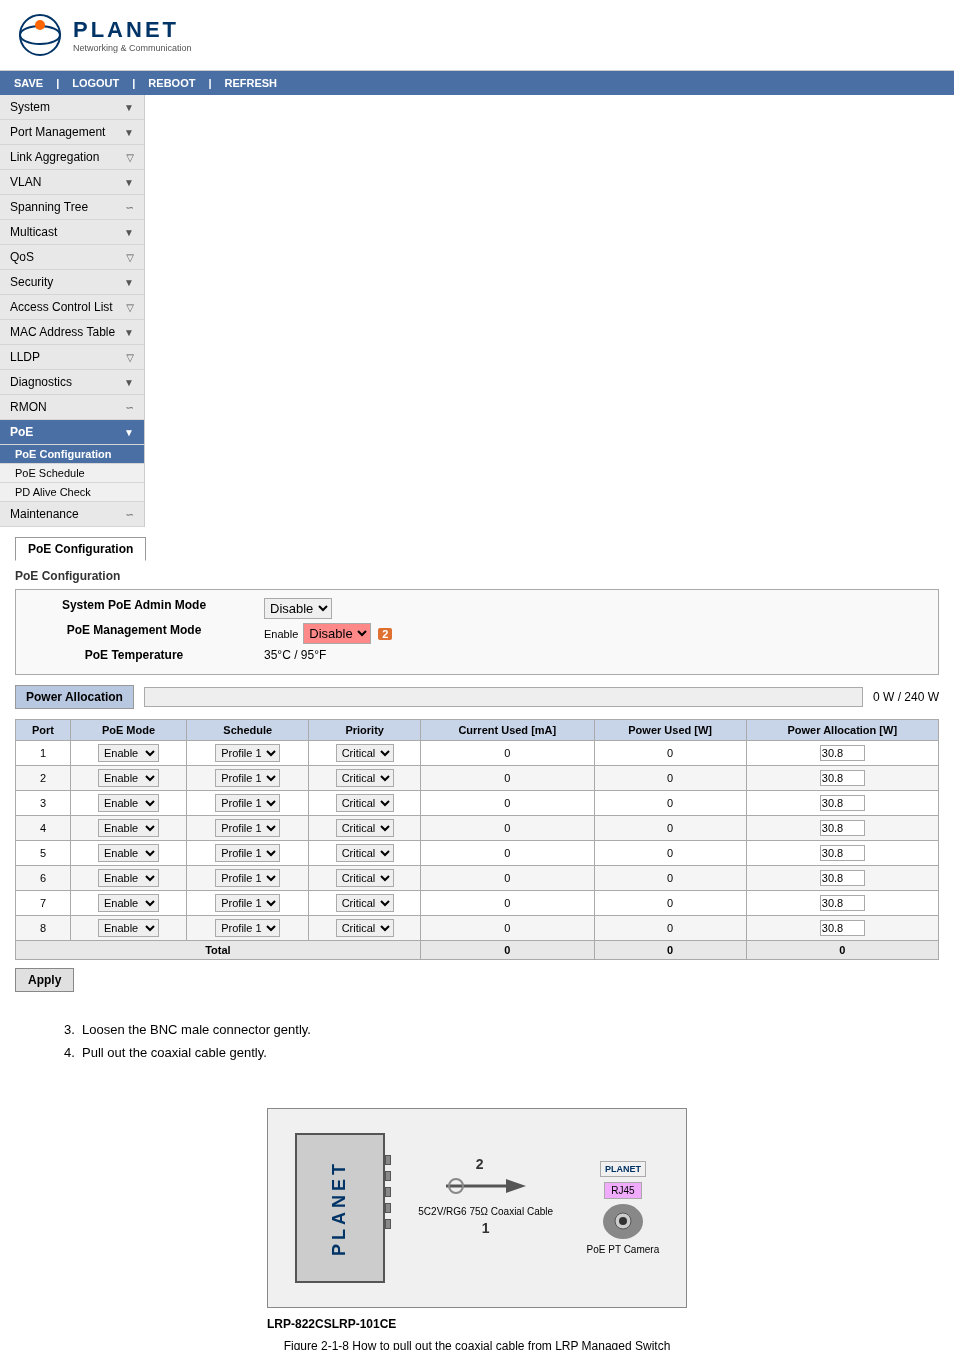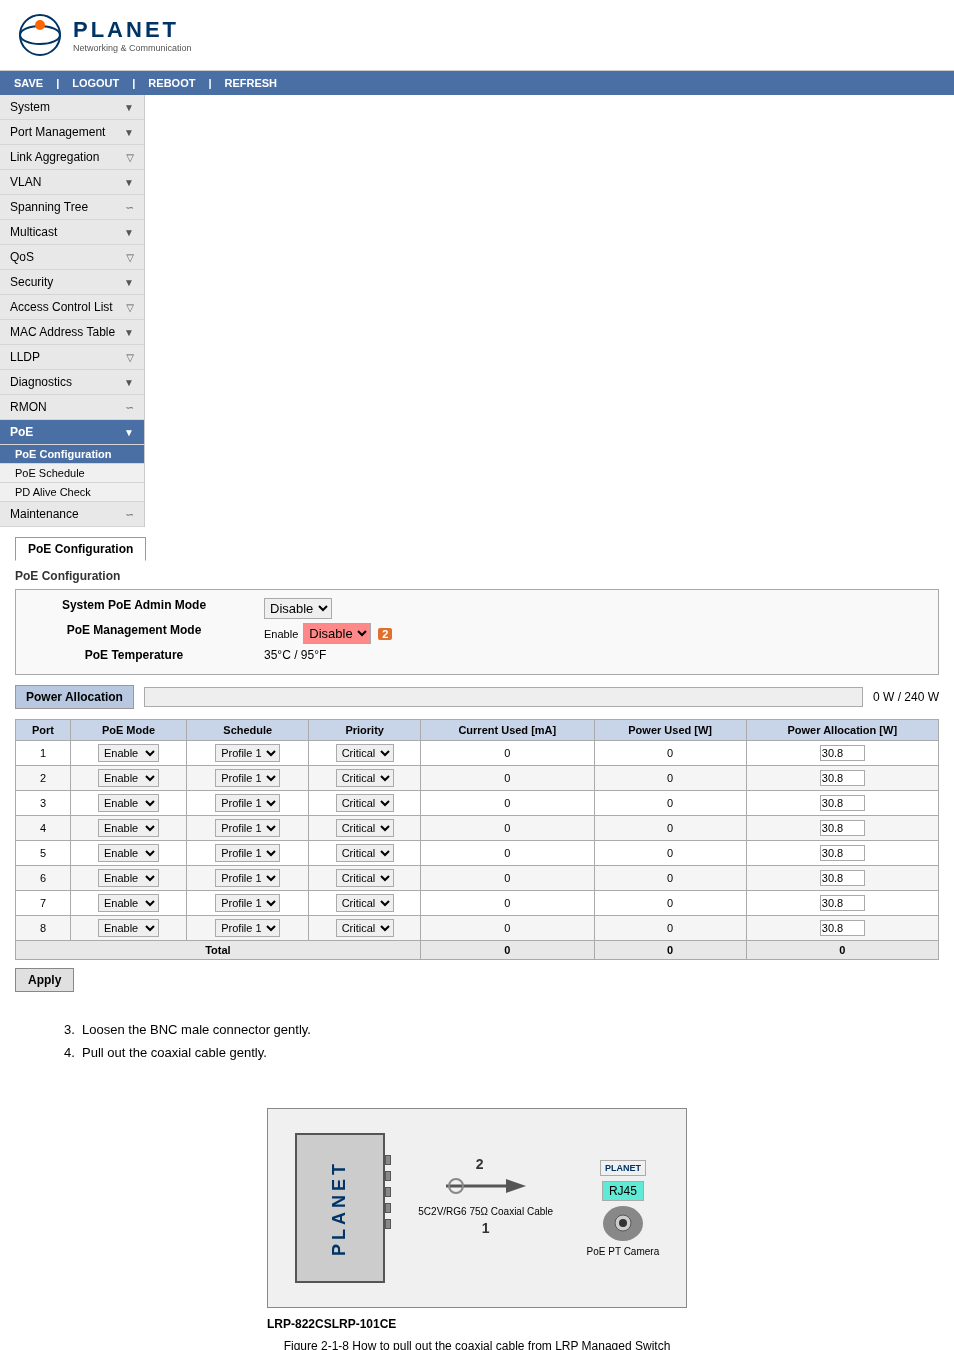--- a/index.html
+++ b/index.html
@@ -364,21 +364,21 @@
         </svg>
       </div>
       <div style="font-size:10px;text-align:center;margin-top:5px;">5C2V/RG6 75Ω Coaxial Cable</div>
       <span style="font-weight:bold;font-size:14px;color:#333;margin-top:3px;">1</span>
     </div>
 
     <div style="display:flex;flex-direction:column;align-items:center;gap:5px;">
 
       <div style="font-size:9px;font-weight:bold;color:#003366;border:1px solid #aaa;padding:2px 4px;">PLANET</div>
 
-      <div style="font-size:12px;background:#5eead4;border:1px solid #aaa;padding:2px 6px;">RJ45</div>
+      <div style="font-size:10px;background:#f0abfc;border:1px solid #aaa;padding:2px 6px;">RJ45</div>
 
       <div style="width:40px;height:35px;background:#888;border-radius:50%;display:flex;align-items:center;justify-content:center;">
         <svg width="30" height="25">
           <circle cx="15" cy="12" r="8" fill="#ccc" stroke="#555" stroke-width="1"></circle>
           <circle cx="15" cy="12" r="4" fill="#333"></circle>
         </svg>
       </div>
       <div style="font-size:10px;">PoE PT Camera</div>
     </div>
   </div>

